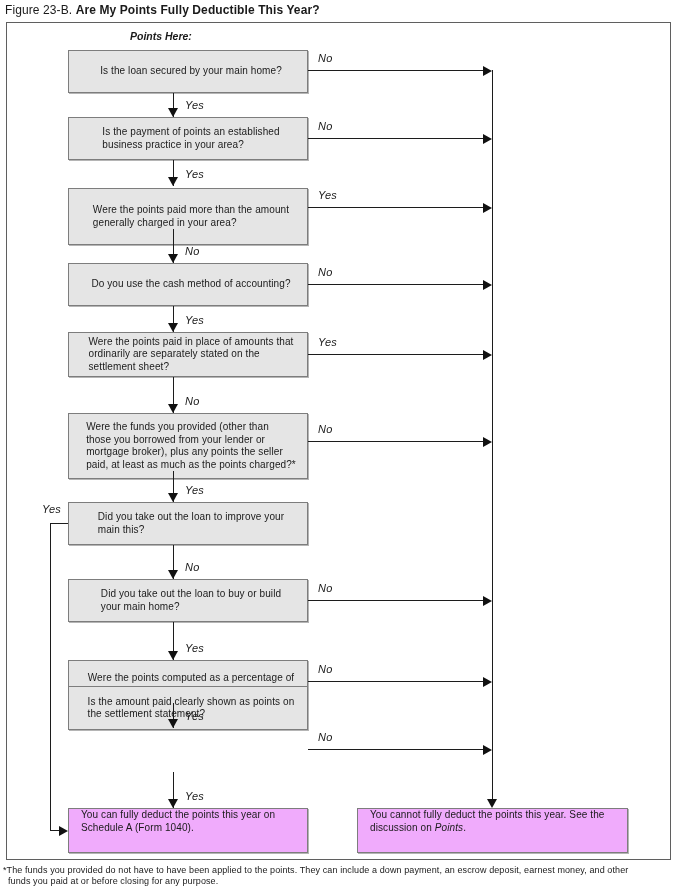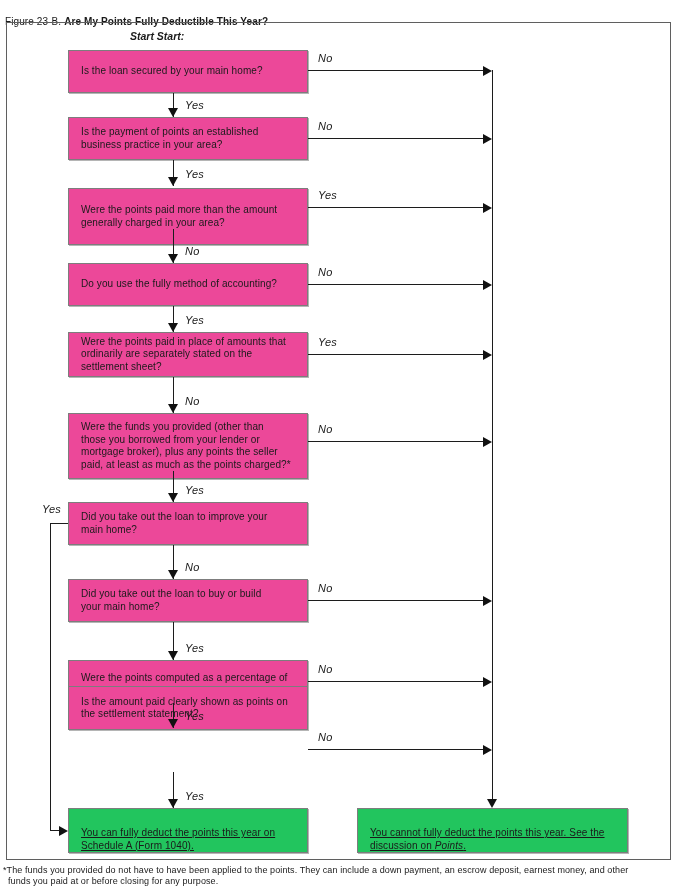--- a/index.html
+++ b/index.html
@@ -1,33 +1,33 @@
 <!DOCTYPE html>
 <html><head>
 <meta charset="utf-8">
 <style>
   html,body { margin:0; padding:0; background:#fff; }
   .page {
     position:relative; width:675px; height:893px; background:#ffffff;
     font-family:"Liberation Sans", sans-serif; color:#1a1a1a; overflow:hidden;
   }
-  .fig-title { position:absolute; left:5px; top:3px; font-size:10px; letter-spacing:0.1px;margin-top:13px; }
+  .fig-title { position:absolute; left:5px; top:3px; font-size:12px; letter-spacing:0.1px; }
   .fig-title .bold { font-weight:bold; }
   .frame { position:absolute; left:6px; top:22px; width:663px; height:836px; border:1px solid #5f5f5f; }
   .start { position:absolute; left:130px; top:30px; font-weight:bold; font-style:italic; font-size:10.5px; }
   .qbox {
     position:absolute; left:68px; width:240px; box-sizing:border-box;
-    border:1px solid #7d7d7d; box-shadow:1px 1px 0 #b5b5b5; background:#ec4899;
-    display:flex; align-items:center;
+    border:1px solid #7d7d7d; box-shadow:1px 1px 0 #b5b5b5; background:#e5e5e5;
+    display:flex; align-items:center;justify-content:center;
   }
   .qbox .qtext { padding:0 6px 0 12px; font-size:10px; line-height:12.5px; white-space:pre-line; letter-spacing:0.1px; }
   .rbox {
     position:absolute; box-sizing:border-box;
-    border:1px solid #7d7d7d; box-shadow:1px 1px 0 #b5b5b5; background:#22c55e;
-    display:flex; align-items:flex-end;text-decoration:underline;
+    border:1px solid #7d7d7d; box-shadow:1px 1px 0 #b5b5b5; background:#f0abfc;
+    display:flex; align-items:flex-start;
   }
   .rbox .qtext { padding:0 8px 0 12px; font-size:10px; line-height:12.5px; letter-spacing:0.1px; }
   .pre { white-space:pre-line; }
   .ital { font-style:italic; }
   .vline { position:absolute; width:1px; background:#1c1c1c; }
   .hline { position:absolute; height:1px; background:#1c1c1c; }
   .arr-d { position:absolute; width:0; height:0; border-left:5px solid transparent; border-right:5px solid transparent; border-top:9px solid #111; }
   .arr-r { position:absolute; width:0; height:0; border-top:5px solid transparent; border-bottom:5px solid transparent; border-left:9px solid #111; }
   .lbl { position:absolute; font-style:italic; font-size:11px; letter-spacing:0.2px; }
   .footnote {
@@ -37,50 +37,50 @@
 </style>
 </head>
 <body>
 
 <div class="page">
 
   <div class="fig-title"><span>Figure 23-B.</span> <span class="bold">Are My Points Fully Deductible This Year?</span></div>
 
   <div class="frame"></div>
 
-  <div class="start">Start Start:</div>
+  <div class="start">Points Here:</div>
 
   <div class="qbox" style="top:50px;height:43px">
       <span class="qtext">Is the loan secured by your main home?</span>
     </div>
   <div class="qbox" style="top:117px;height:43px">
       <span class="qtext">Is the payment of points an established
 business practice in your area?</span>
     </div>
   <div class="qbox" style="top:188px;height:57px">
       <span class="qtext">Were the points paid more than the amount
 generally charged in your area?</span>
     </div>
   <div class="qbox" style="top:263px;height:43px">
-      <span class="qtext">Do you use the fully method of accounting?</span>
+      <span class="qtext">Do you use the cash method of accounting?</span>
     </div>
   <div class="qbox" style="top:332px;height:45px">
       <span class="qtext">Were the points paid in place of amounts that
 ordinarily are separately stated on the
 settlement sheet?</span>
     </div>
   <div class="qbox" style="top:413px;height:66px">
       <span class="qtext">Were the funds you provided (other than
 those you borrowed from your lender or
 mortgage broker), plus any points the seller
 paid, at least as much as the points charged?*</span>
     </div>
   <div class="qbox" style="top:502px;height:43px">
       <span class="qtext">Did you take out the loan to improve your
-main home?</span>
+main this?</span>
     </div>
   <div class="qbox" style="top:579px;height:43px">
       <span class="qtext">Did you take out the loan to buy or build
 your main home?</span>
     </div>
   <div class="qbox" style="top:660px;height:49px">
       <span class="qtext">Were the points computed as a percentage of
 the principal amount of the mortgage?</span>
     </div>
   <div class="qbox" style="top:686px;height:44px">

